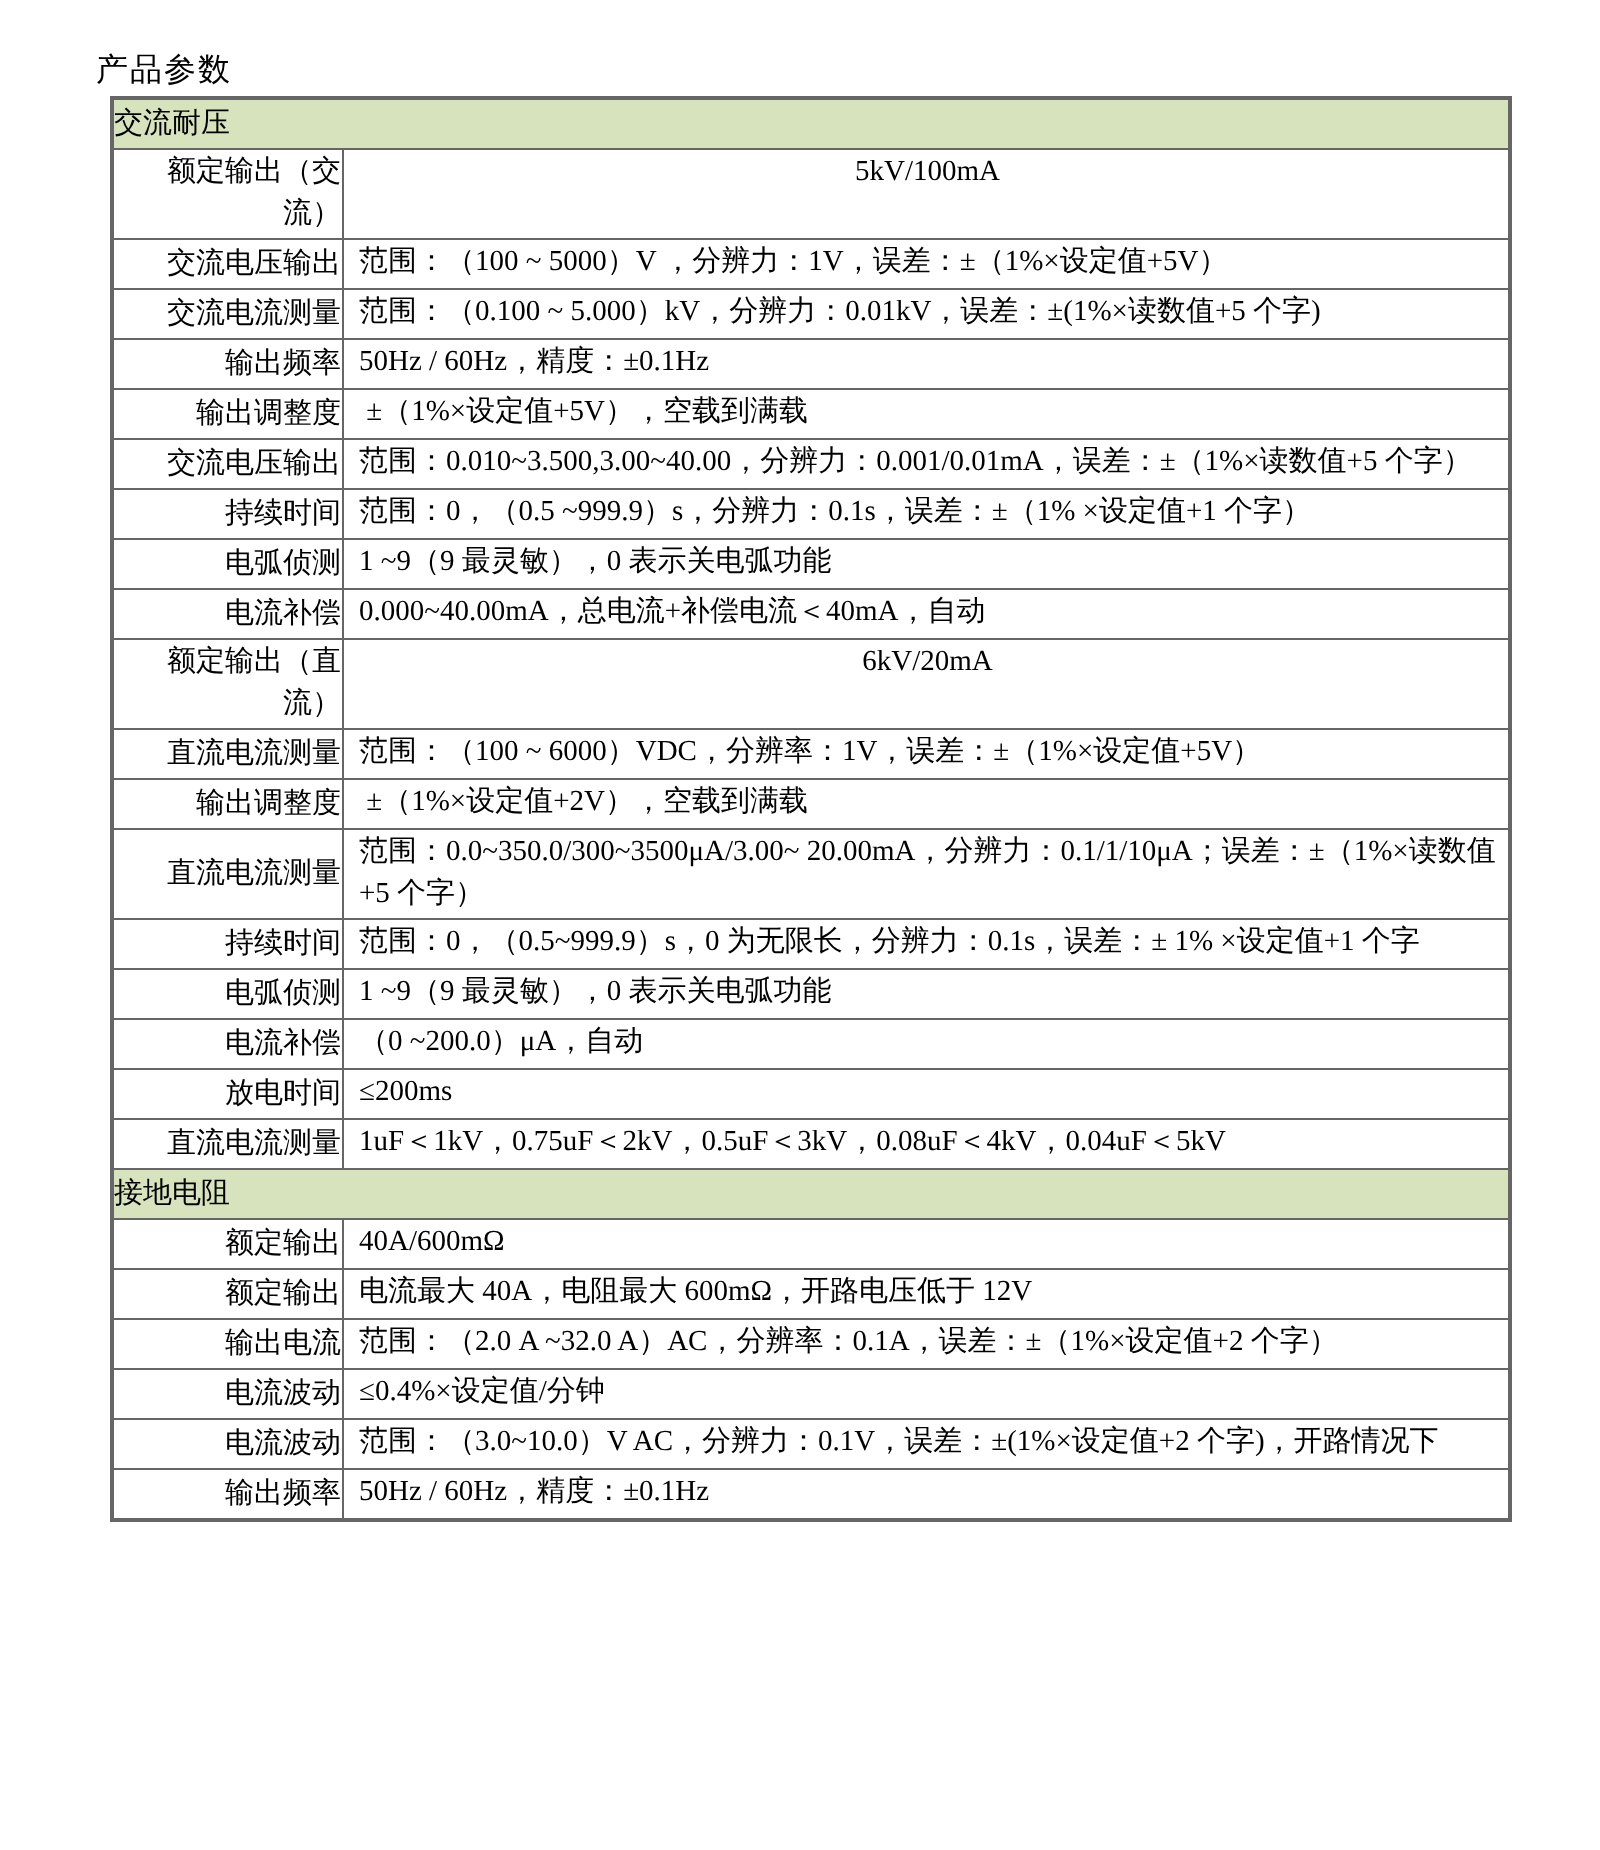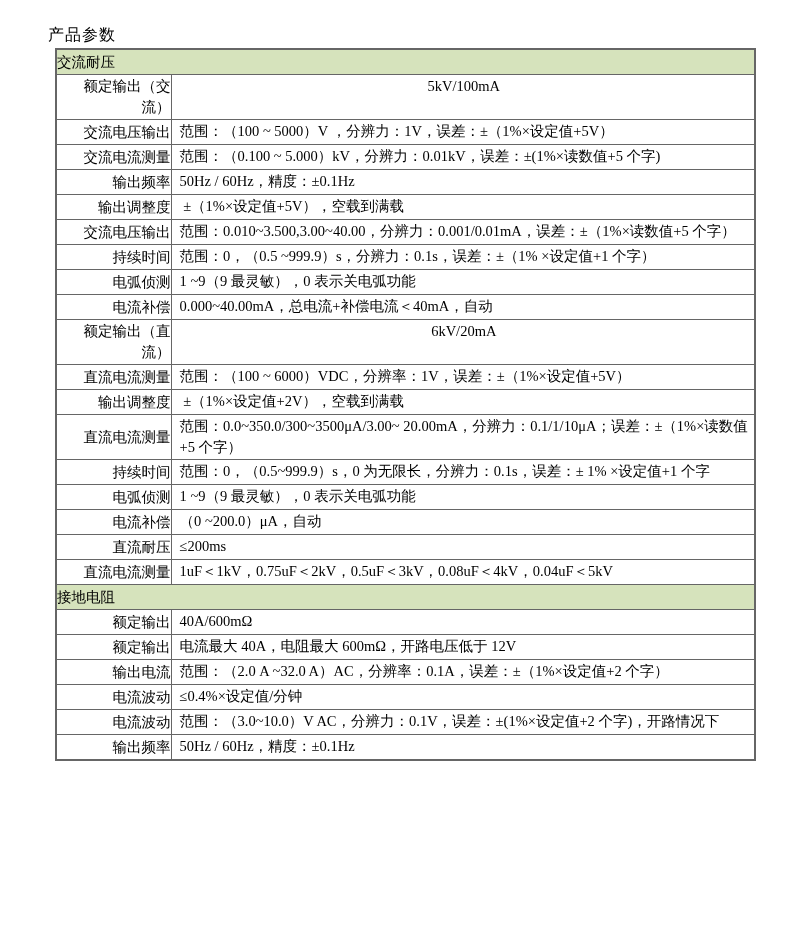--- a/index.html
+++ b/index.html
@@ -136,21 +136,21 @@
         </tr>
         <tr>
           <td class="label-cell">电弧侦测</td>
           <td class="value-cell">1 ~9（9 最灵敏），0 表示关电弧功能</td>
         </tr>
         <tr>
           <td class="label-cell">电流补偿</td>
           <td class="value-cell">（0 ~200.0）μA，自动</td>
         </tr>
         <tr>
-          <td class="label-cell">直流耐压</td>
+          <td class="label-cell">放电时间</td>
           <td class="value-cell">≤200ms</td>
         </tr>
         <tr>
           <td class="label-cell">直流电流测量</td>
           <td class="value-cell">1uF＜1kV，0.75uF＜2kV，0.5uF＜3kV，0.08uF＜4kV，0.04uF＜5kV</td>
         </tr>
         <tr>
           <td colspan="2" class="section-header-cell">接地电阻</td>
         </tr>
         <tr>

